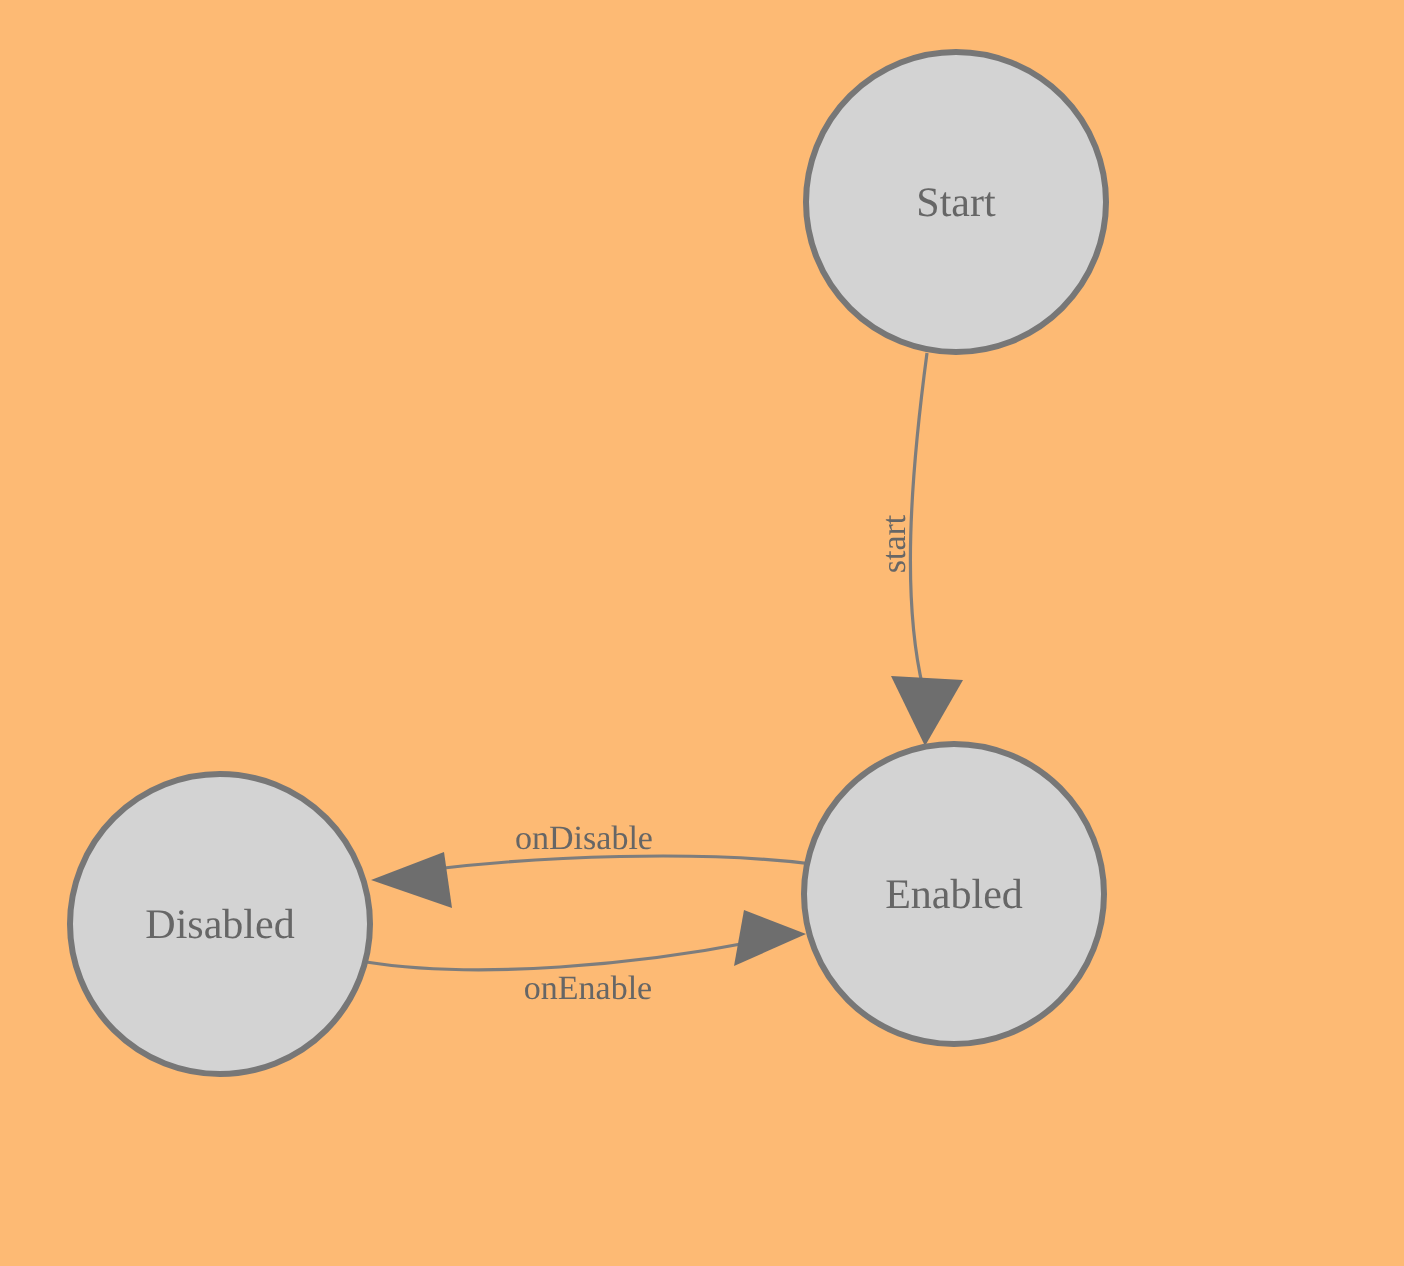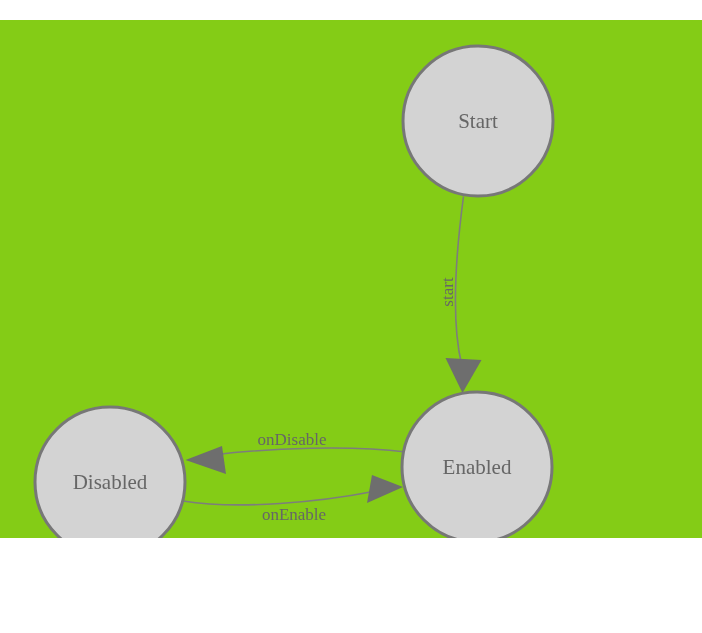--- a/index.html
+++ b/index.html
@@ -7,24 +7,23 @@
     margin: 0;
     padding: 0;
     background: #ffffff;
   }
   body {
     font-family: "Liberation Serif", "DejaVu Serif", serif;
   }
   #diagram-canvas {
     position: relative;
     width: 702px;
-    height: 518px;
-    background: #84cc16;
+    height: 633px;
+    background: #fdba74;
     overflow: hidden;
-    margin-top: 20px;
   }
   #diagram-svg {
     position: absolute;
     top: 0;
     left: 0;
     width: 702px;
     height: 633px;
     display: block;
   }
   .node-circle {

